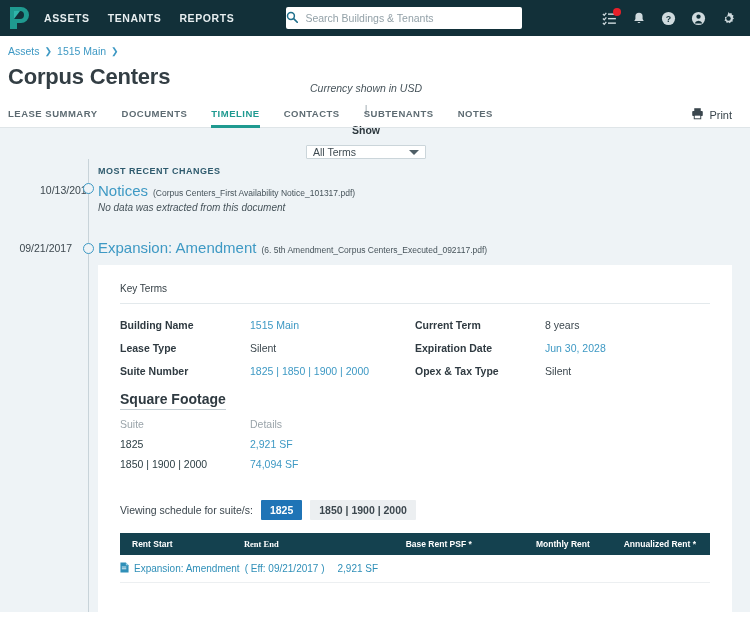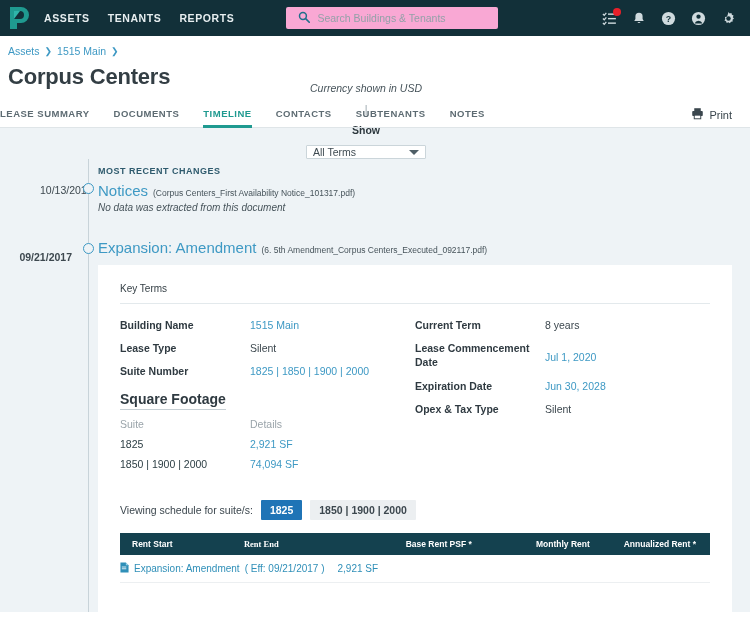--- a/index.html
+++ b/index.html
@@ -34,27 +34,27 @@
   .nav-link {
     color: #e7eef0;
     font-size: 10.5px;
     font-weight: bold;
     letter-spacing: .6px;
     cursor: pointer;
     white-space: nowrap;
   }
   .search-wrap {
     margin-left: 52px;
-    width: 212px;
+    width: 236px;
     height: 22px;
-    background: #f9a8d4;
+    background: #ffffff;
     border-radius: 2px;
     display: flex;
     align-items: center;
-    padding: 0 12px;
+    padding: 0 0;
   }
   .search-wrap svg { flex: 0 0 auto; }
   .search-input {
     border: 0; outline: 0;
     font-family: "Liberation Sans", sans-serif;
     font-size: 10.5px;
     color: #5c6b72;
     width: 100%;
     margin-left: 5px;
     background: transparent;
@@ -95,21 +95,21 @@
     letter-spacing: -.2px;
   }
 
   
   .tabrow {
     margin-top: 12px;
     height: 26px;
     border-bottom: 1px solid #dfe5e8;
     display: flex;
     align-items: flex-end;
-    padding-left: 0;
+    padding-left: 8px;
     position: relative;
     text-align: center;
   }
   .tab {
     font-size: 9.5px;
     font-weight: bold;
     letter-spacing: .5px;
     color: #5d6b72;
     padding: 0 0 6px 0;
     margin-right: 24px;
@@ -461,21 +461,21 @@
   <div class="tl-entry" style="margin-top:6px;">
     <span class="tl-date" style="top:2px;padding-left:40px;">10/13/2017</span>
     <span class="tl-dot" style="top:1px;"></span>
     <div class="tl-body">
       <span class="entry-title">Notices</span><span class="entry-file">(Corpus Centers_First Availability Notice_101317.pdf)</span>
       <div class="entry-sub">No data was extracted from this document</div>
     </div>
   </div>
 
   <div class="tl-entry" style="margin-top:26px;">
-    <span class="tl-date" style="top:12px;font-weight:bold;">09/21/2017</span>
+    <span class="tl-date" style="top:3px;">09/21/2017</span>
     <span class="tl-dot" style="top:4px;"></span>
     <div class="tl-body">
       <span class="entry-title">Expansion: Amendment</span><span class="entry-file">(6. 5th Amendment_Corpus Centers_Executed_092117.pdf)</span>
     </div>
 
     <div class="card" style="margin-top:8px;">
 
       <div class="card-h">Key Terms</div>
 
       <div class="kt-grid">
@@ -507,24 +507,20 @@
           <div class="sq-row">
             <div class="sq-c1">1850 | 1900 | 2000</div>
             <div class="sq-c2 blue">74,094 SF</div>
           </div>
         </div>
 
         <div class="kt-col">
           <div class="kt-row">
             <div class="kt-label">Current Term</div>
             <div class="kt-val">8 years</div>
-          </div>
-          <div class="kt-row">
-            <div class="kt-label">Lease Commencement Date</div>
-            <div class="kt-val link" style="padding-top:9px;">Jul 1, 2020</div>
           </div>
           <div class="kt-row">
             <div class="kt-label">Expiration Date</div>
             <div class="kt-val link">Jun 30, 2028</div>
           </div>
           <div class="kt-row">
             <div class="kt-label">Opex &amp; Tax Type</div>
             <div class="kt-val">Silent</div>
           </div>
         </div>

